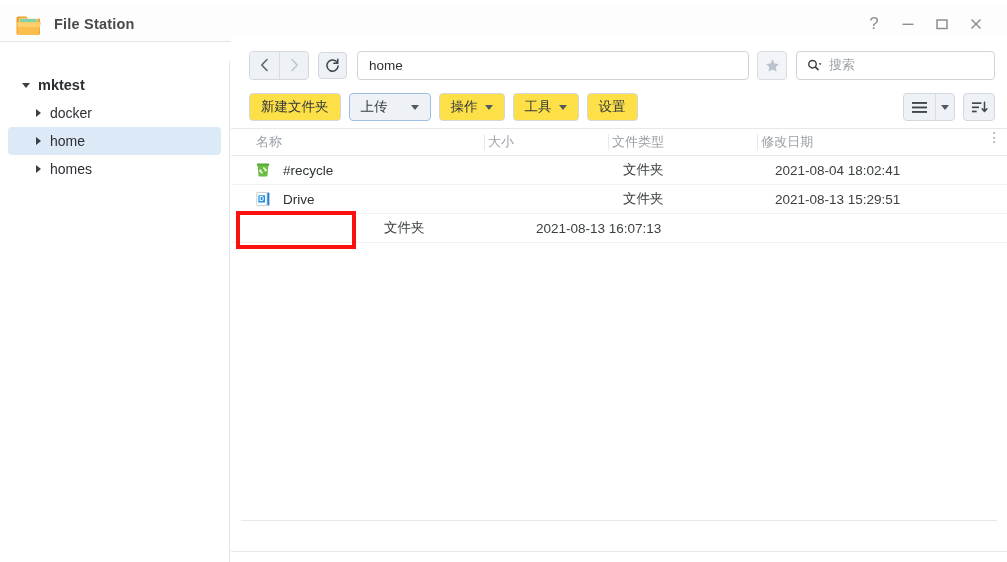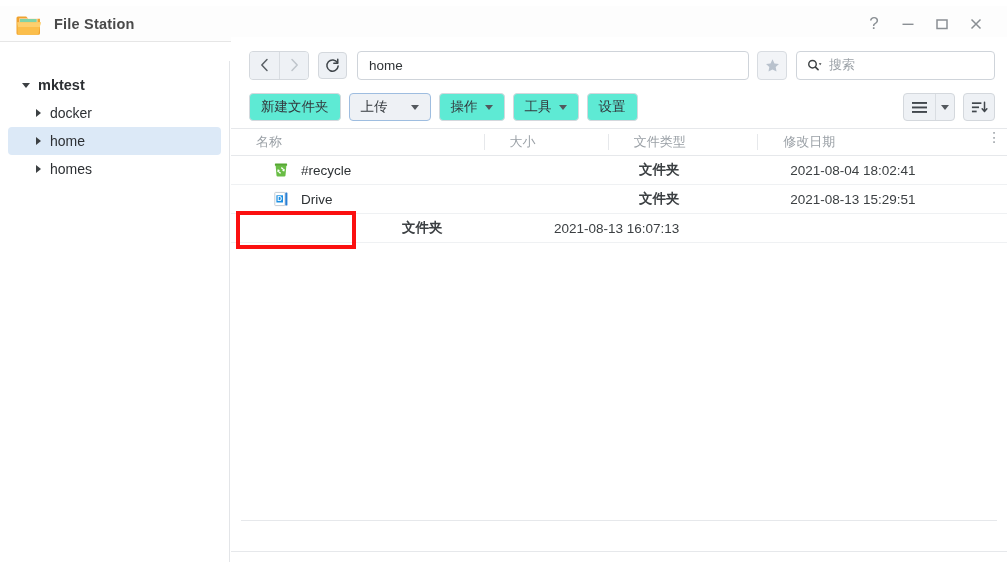--- a/index.html
+++ b/index.html
@@ -82,21 +82,21 @@
   }
   .search-box {
     margin-left:9px; width:199px; height:29px; background:#fff; border:1px solid #cfd4da;
     border-radius:4px; display:flex; align-items:center; padding:0 8px 0 10px;
   }
   .search-ph { margin-left:7px; font-size:13px; color:#9aa0a6; }
 
   .toolbar { display:flex; align-items:center; height:32px; padding:0 12px 0 18px; margin-top:6px; }
   .tb-btn {
     height:28px; padding:0 11px; display:flex; align-items:center; justify-content:center;
-    background:#5eead4; border:1px solid #d4d8dd; border-radius:4px;
+    background:#fde047; border:1px solid #d4d8dd; border-radius:4px;
     font-size:13.5px; color:#33383d; margin-right:8px;
   }
   .tb-btn.active { border-color:#9ebde0; background:#eef1f5;gap:16px; }
   .tb-caret {
     margin-left:7px; width:0;height:0;
     border-left:4px solid transparent;border-right:4px solid transparent;border-top:5px solid #53585d;
   }
   .view-group { margin-left:auto; display:flex; align-items:center; }
   .view-seg {
     display:flex; align-items:center; background:#eef1f5; border:1px solid #d4d8dd; border-radius:4px;
@@ -112,39 +112,39 @@
     border-radius:4px; display:flex; align-items:center; justify-content:center;
   }
 
   
   .list-wrap { position:absolute; left:0; top:91px; width:776px; height:390px; }
   .thead {
     display:flex; height:28px; align-items:flex-start;
     border-top:1px solid #e6e8eb; border-bottom:1px solid #e6e8eb;
     font-size:13px; color:#9aa0a6; padding-left:18px;
   }
-  .th { position:relative; height:100%; display:flex; align-items:center; padding-left:26px; }
+  .th { position:relative; height:100%; display:flex; align-items:center; padding-left:4px; }
   .th.col-name { width:239px; padding-left:7px; }
   .th.col-size { width:126px; }
   .th.col-type { width:152px; }
   .th.col-date { width:228px; }
   .th.sep::before {
     content:""; position:absolute; left:0; top:5px; bottom:5px; width:1px; background:#e6e8eb;
   }
   .th-menu { margin-left:auto; width:26px; display:flex; align-items:center; justify-content:center;
              color:#9aa0a6; font-size:14px; letter-spacing:0; }
 
   .row {
-    display:flex; align-items:center; height:29px; padding-left:35px;
+    display:flex; align-items:center; height:29px; padding-left:17px;
     border-bottom:1px solid #eff1f3; font-size:13.5px; color:#2d3134;
   }
   .cell { display:flex; align-items:center; height:100%; padding-left:10px; }
   .cell.col-name { width:239px; padding-left:7px; }
   .cell.col-size { width:126px; }
-  .cell.col-type { width:152px; color:#3c4043;font-weight:bold; }
+  .cell.col-type { width:152px; color:#3c4043; }
   .cell.col-date { width:228px; color:#3c4043; }
   .row-icon { width:18px; height:16px; margin-right:10px; position:relative; flex:0 0 auto; }
 
   
   .footer-sep { position:absolute; left:10px; top:483px; width:756px; height:1px; background:#e6e8eb; }
   .footer {
     position:absolute; left:0; top:484px; width:776px; height:30px;
     display:flex; align-items:center; justify-content:flex-end; padding-right:14px;
   }
   .footer-count { font-size:13px; color:#3c4043; }

